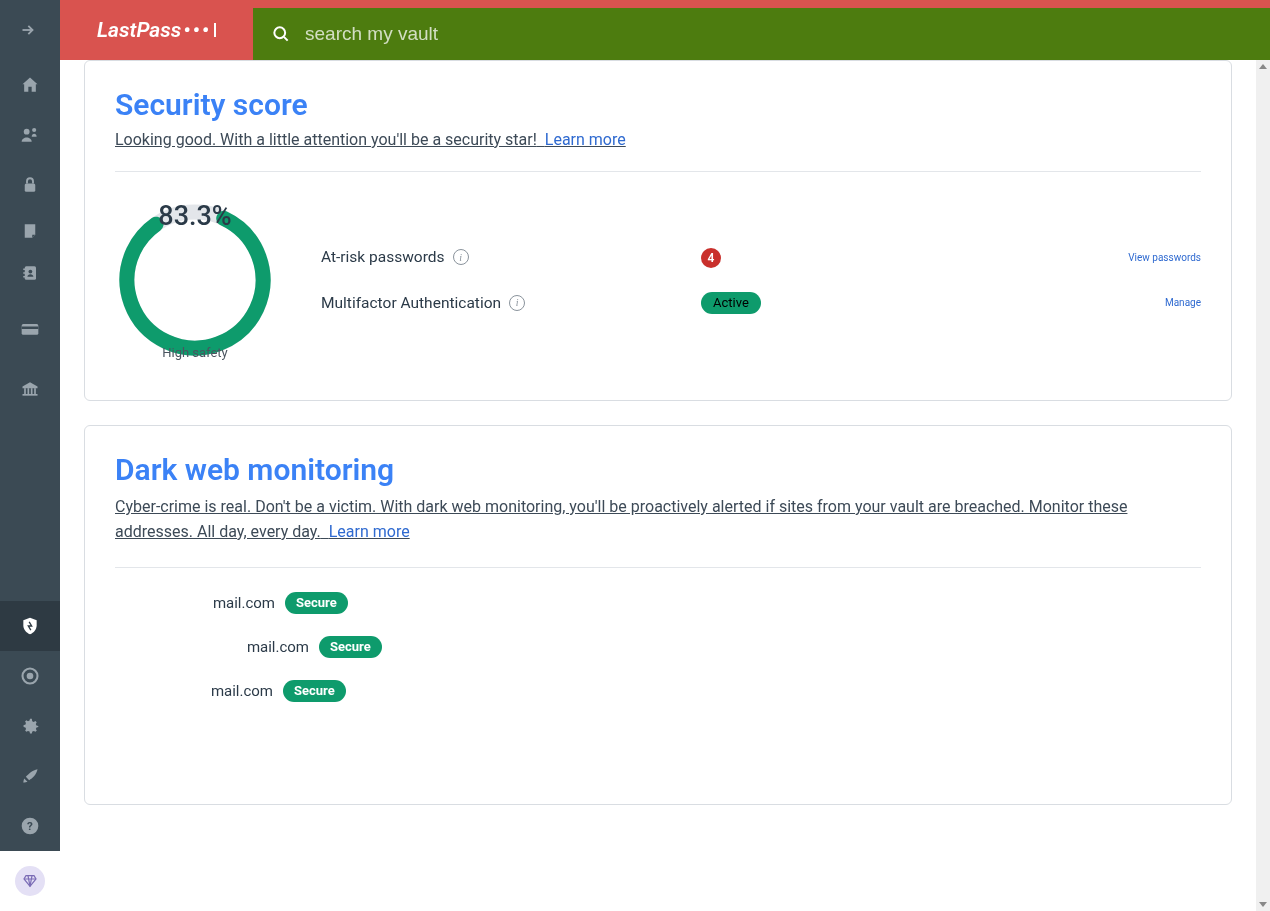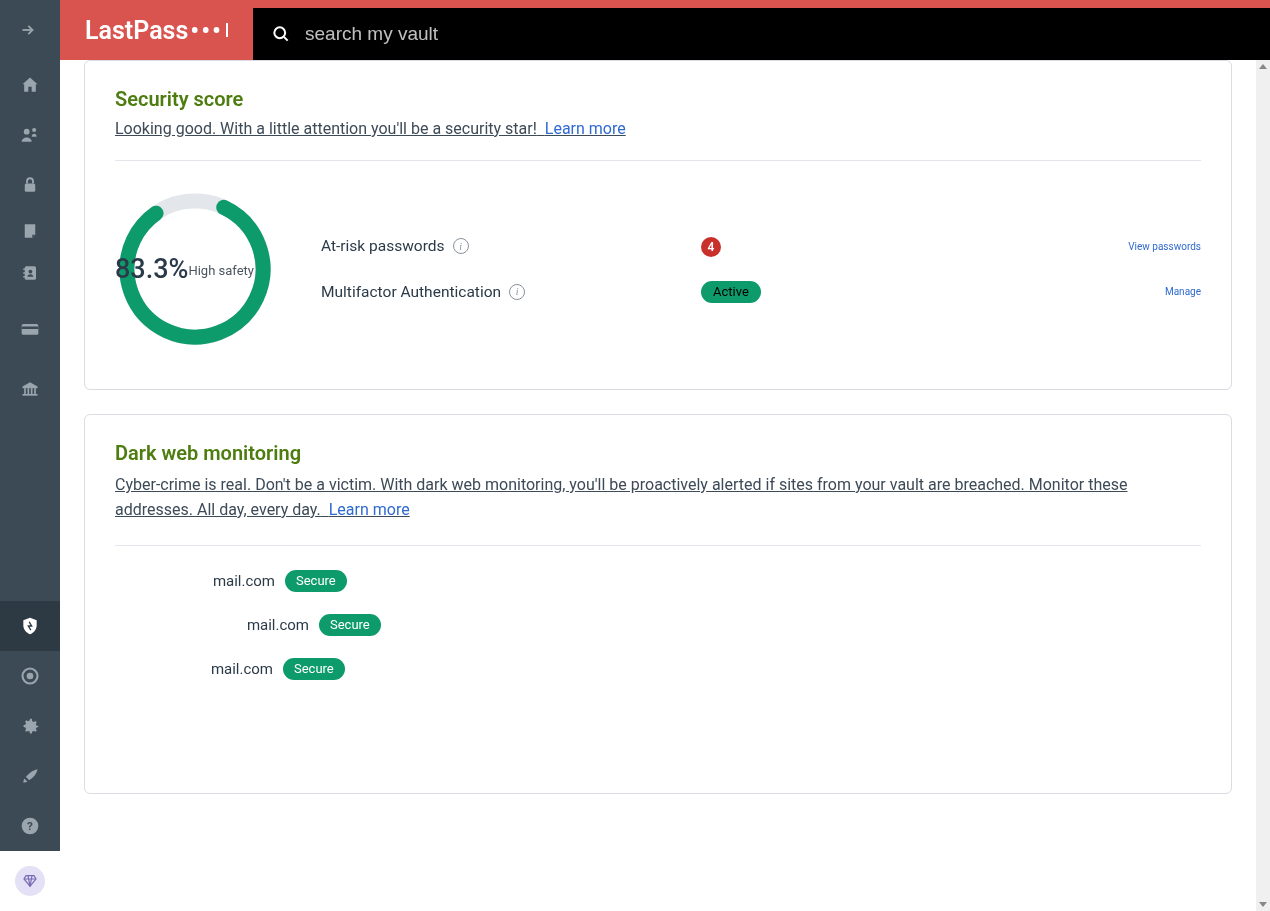--- a/index.html
+++ b/index.html
@@ -17,57 +17,57 @@
 .sidebar-item.active { background: #2e3a43; color: #fff; }
 .sidebar-spacer { flex: 0 0 10px; }
 .sidebar-bottom { margin-top: auto; }
 .sidebar-diamond { background: #fff; height: 60px; }
 .diamond-circle { width: 30px; height: 30px; border-radius: 50%; background: #e4e0f5; display: flex; align-items: center; justify-content: center; }
 
 .header {
   position: fixed; left: 60px; top: 0; right: 0; height: 60px;
   background: #d9534f; display: flex; align-items: center; padding-left: 0;
 }
-.logo { width: 193px; display: flex; align-items: center; justify-content: center; color: #fff; font-weight: 600; font-size: 25px; }
+.logo { width: 193px; display: flex; align-items: center; justify-content: center; color: #fff; font-weight: 600; font-size: 21px; font-style: italic; }
 .logo-dots { letter-spacing: 2px; margin-left: 2px; }
-.search-wrap { flex: 1; height: 52px; background: #000000; display: flex; align-items: center; padding: 0 18px; margin-top:8px;}
+.search-wrap { flex: 1; height: 52px; background: #4d7c0f; display: flex; align-items: center; padding: 0 18px; margin-top:8px;}
 .search-icon { color: #fff; margin-right: 14px; }
 .search-input { flex: 1; background: transparent; border: none; outline: none; color: #fff; font-size: 19px; }
 .search-input::placeholder { color: rgba(255,255,255,0.75); }
 
 .main { position: absolute; left: 60px; top: 60px; right: 14px; bottom: 0; overflow-y: auto; padding: 0 0 20px 0; }
 .scrollbar { position: fixed; right: 0; top: 60px; width: 14px; bottom: 0; background: #f0f0f0; }
 .scrollbar::before { content:""; position:absolute; top:0; left:2px; right:2px; height:10px; display:flex; }
 .scroll-arrow-top, .scroll-arrow-bot { position:absolute; left:3px; width:0; height:0; border-left:4px solid transparent; border-right:4px solid transparent;}
 .scroll-arrow-top { top:4px; border-bottom:5px solid #888;}
 .scroll-arrow-bot { bottom:4px; border-top:5px solid #888;}
 
 .page-title { font-size: 23px; font-weight: 600; color: #1c2e42; padding: 18px 24px 14px; }
 
 .card { border: 1px solid #d9dde2; border-radius: 6px; margin: 0 24px 24px; padding: 26px 30px 40px; }
-.card h2 { font-size: 20px; font-weight: 600; color: #4d7c0f; margin-bottom: 8px; }
+.card h2 { font-size: 30px; font-weight: 600; color: #3b82f6; margin-bottom: 8px; }
 .card-sub { font-size: 16px; color: #3d4a57; text-decoration: underline; }
 .card-sub a, .link { color: #2f6ad0; text-decoration: none; cursor: pointer; }
 .divider { border: none; border-top: 1px solid #e3e6ea; margin: 22px 0 28px; }
 
 .score-row { display: flex; align-items: center; gap: 36px; }
 .gauge-wrap { position: relative; width: 160px; height: 160px; }
-.gauge-text { position: absolute; inset: 0; display: flex; flex-direction: row; align-items: center; justify-content: flex-start; }
+.gauge-text { position: absolute; inset: 0; display: flex; flex-direction: column; align-items: center; justify-content: space-between; }
 .gauge-pct { font-size: 27px; font-weight: 500; color: #2b3a48; }
 .gauge-label { font-size: 13px; color: #4b5560; margin-top: 2px; }
 
 .metrics { flex: 1; display: flex; flex-direction: column; gap: 24px; margin-left:10px;}
 .metric-row { display: flex; align-items: center; }
 .metric-label { width: 380px; font-size: 15.5px; color: #2b3a48; display: flex; align-items: center; gap: 8px; }
 .info-icon { display:inline-flex; width: 16px; height: 16px; border: 1px solid #8a939c; border-radius: 50%; align-items: center; justify-content: center; font-size: 10px; color: #8a939c; font-style: italic; font-family: serif; }
 .metric-value { width: 200px; }
 .metric-action { margin-left: auto; font-size: 10px; }
 .badge-count { display:inline-flex; min-width: 20px; height: 20px; border-radius: 10px; background: #c9302c; color: #fff; font-size: 12px; font-weight: 600; align-items: center; justify-content: center; padding: 0 6px;}
 .badge-active { display:inline-flex; height: 22px; border-radius: 11px; background: #0e9b6c; color: #000000; font-size: 13px; font-weight: 400; align-items: center; padding: 0 12px;}
-.badge-secure { display:inline-flex; height: 22px; border-radius: 11px; background: #0e9b6c; color: #fff; font-size: 13px; font-weight: 400; align-items: center; padding: 0 11px;}
+.badge-secure { display:inline-flex; height: 22px; border-radius: 11px; background: #0e9b6c; color: #fff; font-size: 13px; font-weight: 700; align-items: center; padding: 0 11px;}
 
 .monitor-list { display: flex; flex-direction: column; gap: 22px; padding-top: 4px;}
 .monitor-row { display: flex; align-items: center; gap: 10px; }
 .monitor-row .email { color: #2b3a48; font-size: 15px; text-align: right;}
 .email1 { width: 160px; }
 .email2 { width: 194px; }
 .email3 { width: 158px; }
 
 svg { display: block; }
 </style>

